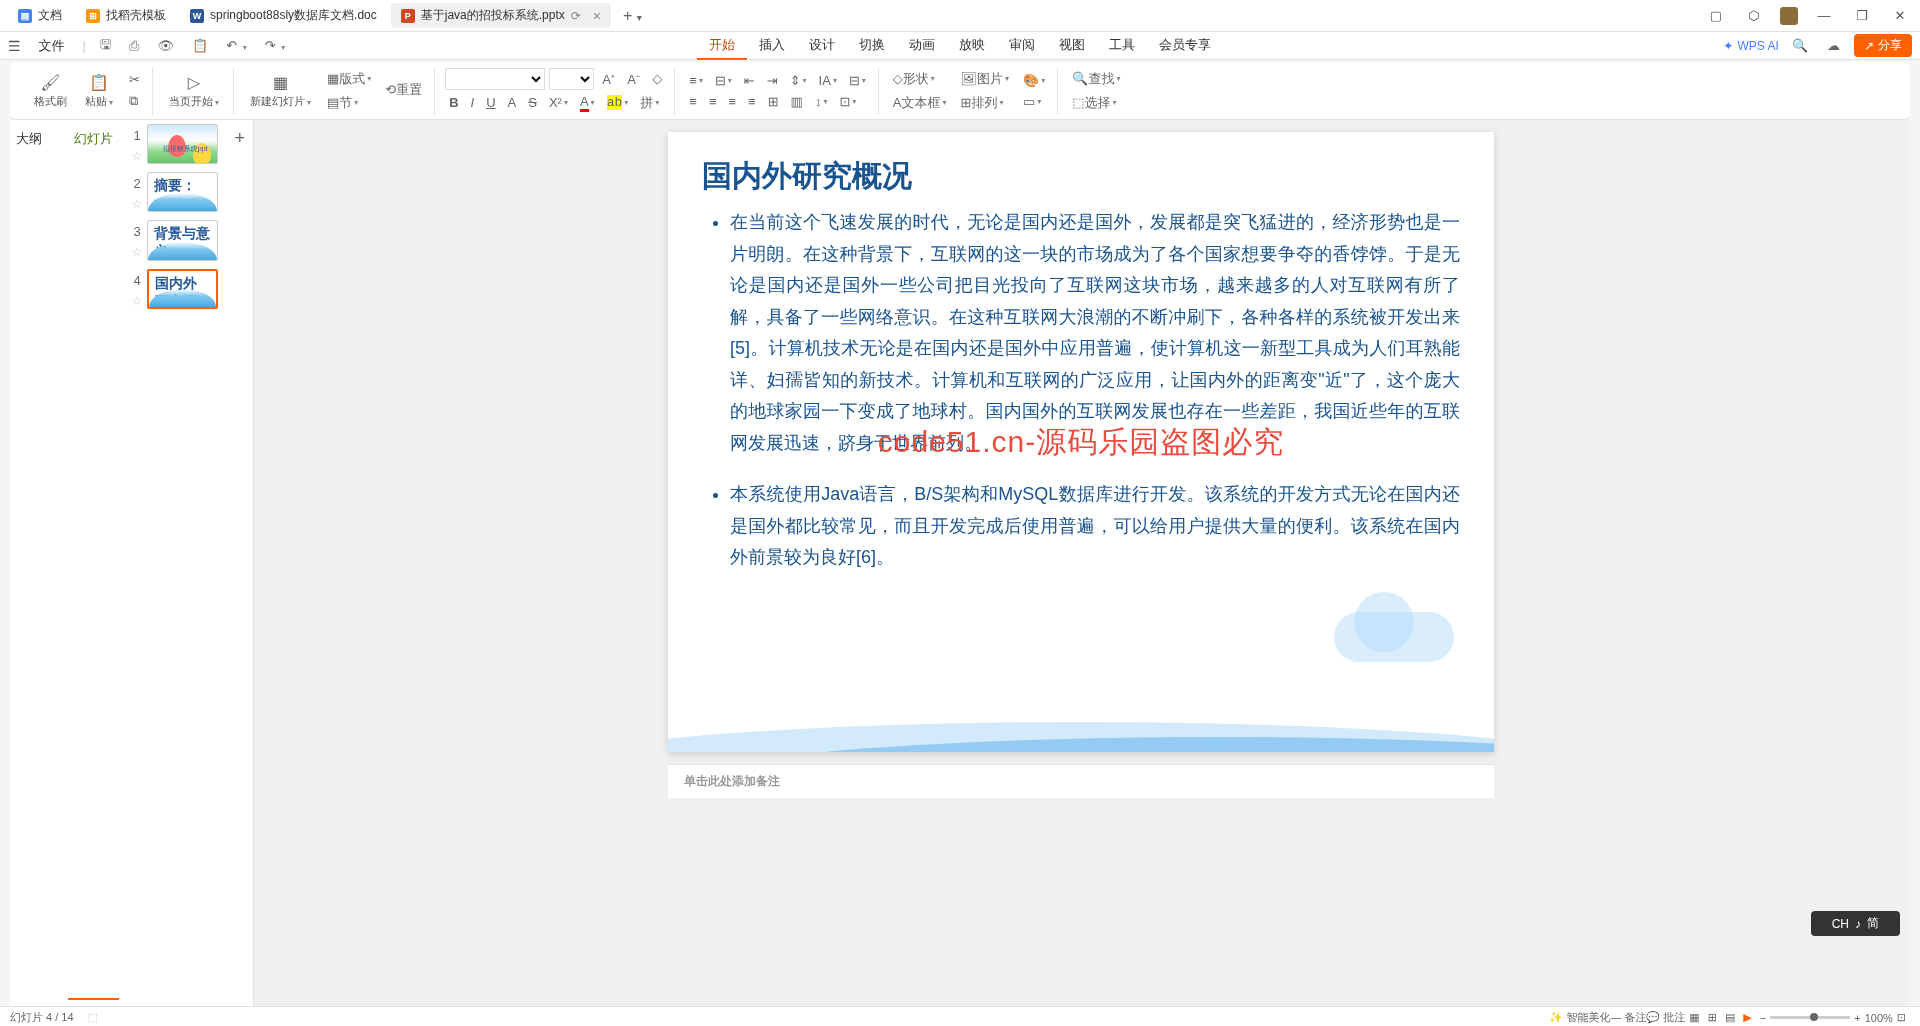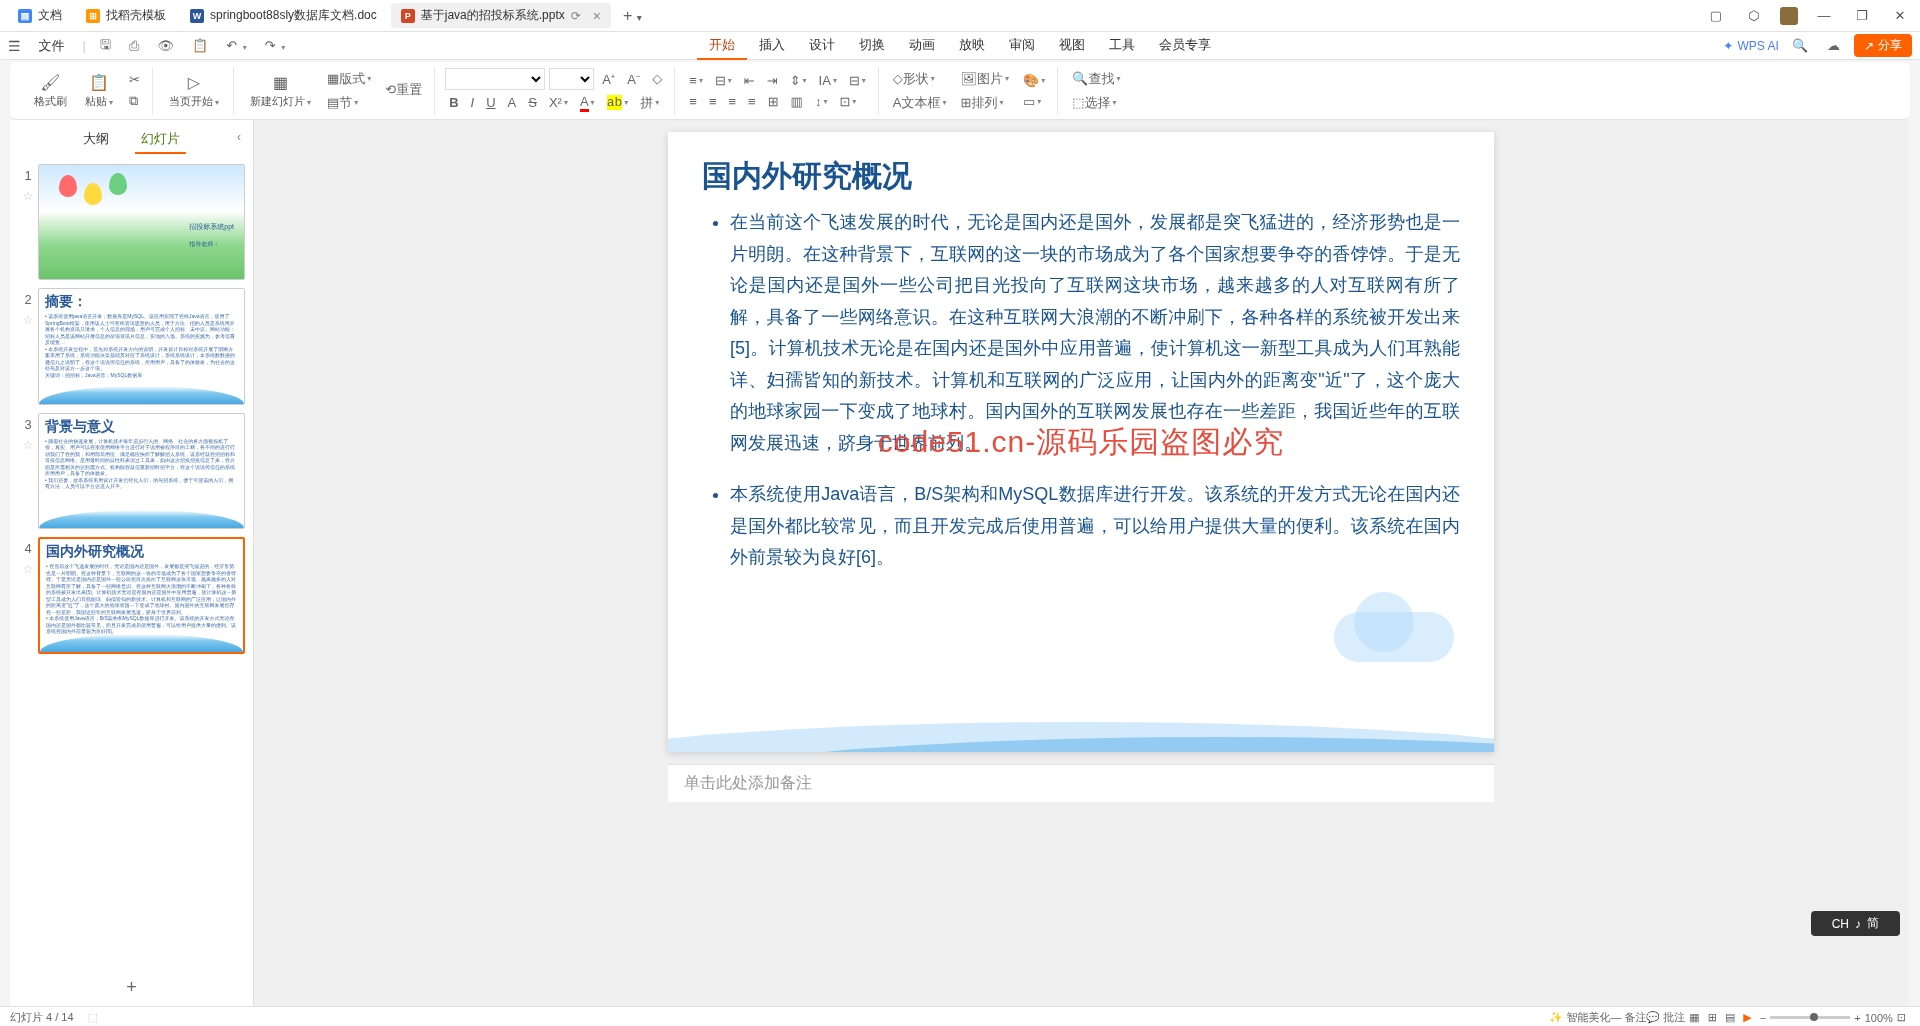--- a/index.html
+++ b/index.html
@@ -45,21 +45,21 @@
 .font-select { width: 100px; height: 22px; border: 1px solid #ddd; background: #fff; font-size: 11px; }
 .size-select { width: 45px; height: 22px; border: 1px solid #ddd; background: #fff; font-size: 11px; }
 
 
 .main { display: flex; height: calc(100% - 118px - 22px); }
 
 
 .sidebar-collapse { width: 10px; background: #f5f5f5; }
 
 
-.slidepanel { width: 244px; background: #fff; display: flex; flex-direction: column; border-right: 1px solid #e0e0e0; }
+.slidepanel { width: 244px; background: #fff; display: flex; flex-direction: row; border-right: 1px solid #e0e0e0; }
 .panel-tabs { display: flex; padding: 6px 0; justify-content: center; gap: 20px; font-size: 13px; position: relative; }
 .panel-tab { padding: 4px 6px; }
 .panel-tab.active { color: #4d7c0f; border-bottom: 2px solid #ff6000; }
 .collapse-btn { position: absolute; right: 12px; top: 10px; color: #888; font-size: 12px; }
 .thumbs { flex: 1; overflow-y: auto; padding: 4px 8px; }
 .thumb-wrap { display: flex; margin-bottom: 8px; }
 .thumb-num { width: 20px; text-align: center; font-size: 13px; color: #666; padding-top: 4px; display: flex; flex-direction: column; align-items: center; gap: 6px; }
 .star { color: #ccc; font-size: 12px; }
 .thumb { flex: 1; aspect-ratio: 16/9; background: #fff; border: 1px solid #ccc; border-radius: 2px; overflow: hidden; position: relative; }
 .thumb.active { border: 2px solid #ff6000; }
@@ -78,21 +78,21 @@
 .slide-body { padding: 0 34px; font-size: 18px; color: #1a5490; line-height: 1.75; }
 .slide-body ul { list-style: disc; padding-left: 28px; }
 .slide-body li { margin-bottom: 20px; text-align: justify; }
 .watermark { position: absolute; top: 50%; left: 50%; transform: translate(-50%, -50%); font-size: 30px; color: #e74c3c; pointer-events: none; font-weight: normal; letter-spacing: 1px; white-space: nowrap; }
 .slide-wave { position: absolute; bottom: -30px; left: -50px; right: -50px; height: 120px; }
 .wave-layer { position: absolute; width: 120%; height: 100px; border-radius: 50%; }
 .wave1 { background: rgba(180, 220, 250, 0.6); bottom: -40px; left: -10%; }
 .wave2 { background: rgba(120, 190, 240, 0.7); bottom: -55px; left: 5%; }
 .cloud { position: absolute; right: 40px; bottom: 90px; width: 120px; height: 50px; background: rgba(180,220,250,0.5); border-radius: 50px; }
 .cloud::before { content: ''; position: absolute; width: 60px; height: 60px; background: rgba(180,220,250,0.5); border-radius: 50%; top: -20px; left: 20px; }
-.notes-area { padding: 8px 16px; color: #999; font-size: 16px; background: #fff; margin: 12px auto 0; width: 826px; border-top: 1px solid #e0e0e0; }
+.notes-area { padding: 8px 16px; color: #999; font-size: 12px; background: #fff; margin: 12px auto 0; width: 826px; border-top: 1px solid #e0e0e0; font-weight: bold; }
 
 
 .rightrail { width: 12px; background: #f5f5f5; }
 
 
 .ime { position: fixed; right: 20px; bottom: 90px; background: #333; color: #fff; padding: 4px 21px; border-radius: 4px; font-size: 12px; display: flex; gap: 6px; align-items: center; }
 
 
 .statusbar { height: 22px; background: #fff; border-top: 1px solid #e0e0e0; display: flex; align-items: center; padding: 0 10px; font-size: 11px; color: #666; gap: 14px; }
 .statusbar-right { margin-left: auto; display: flex; align-items: center; }

